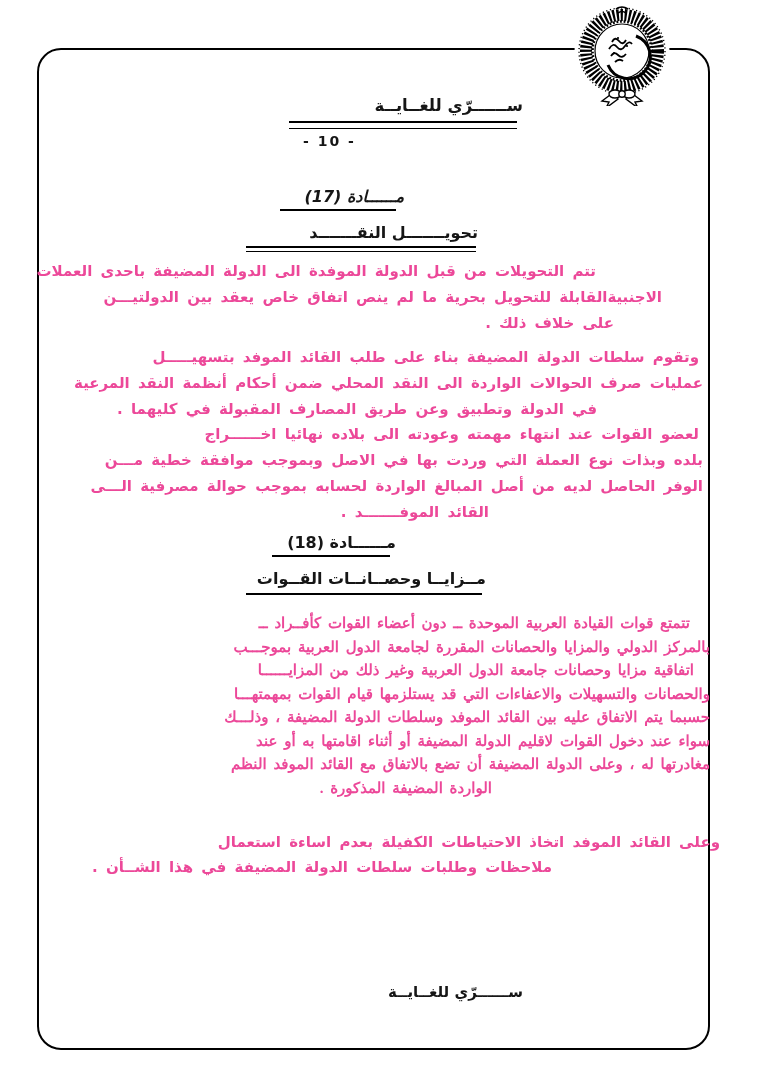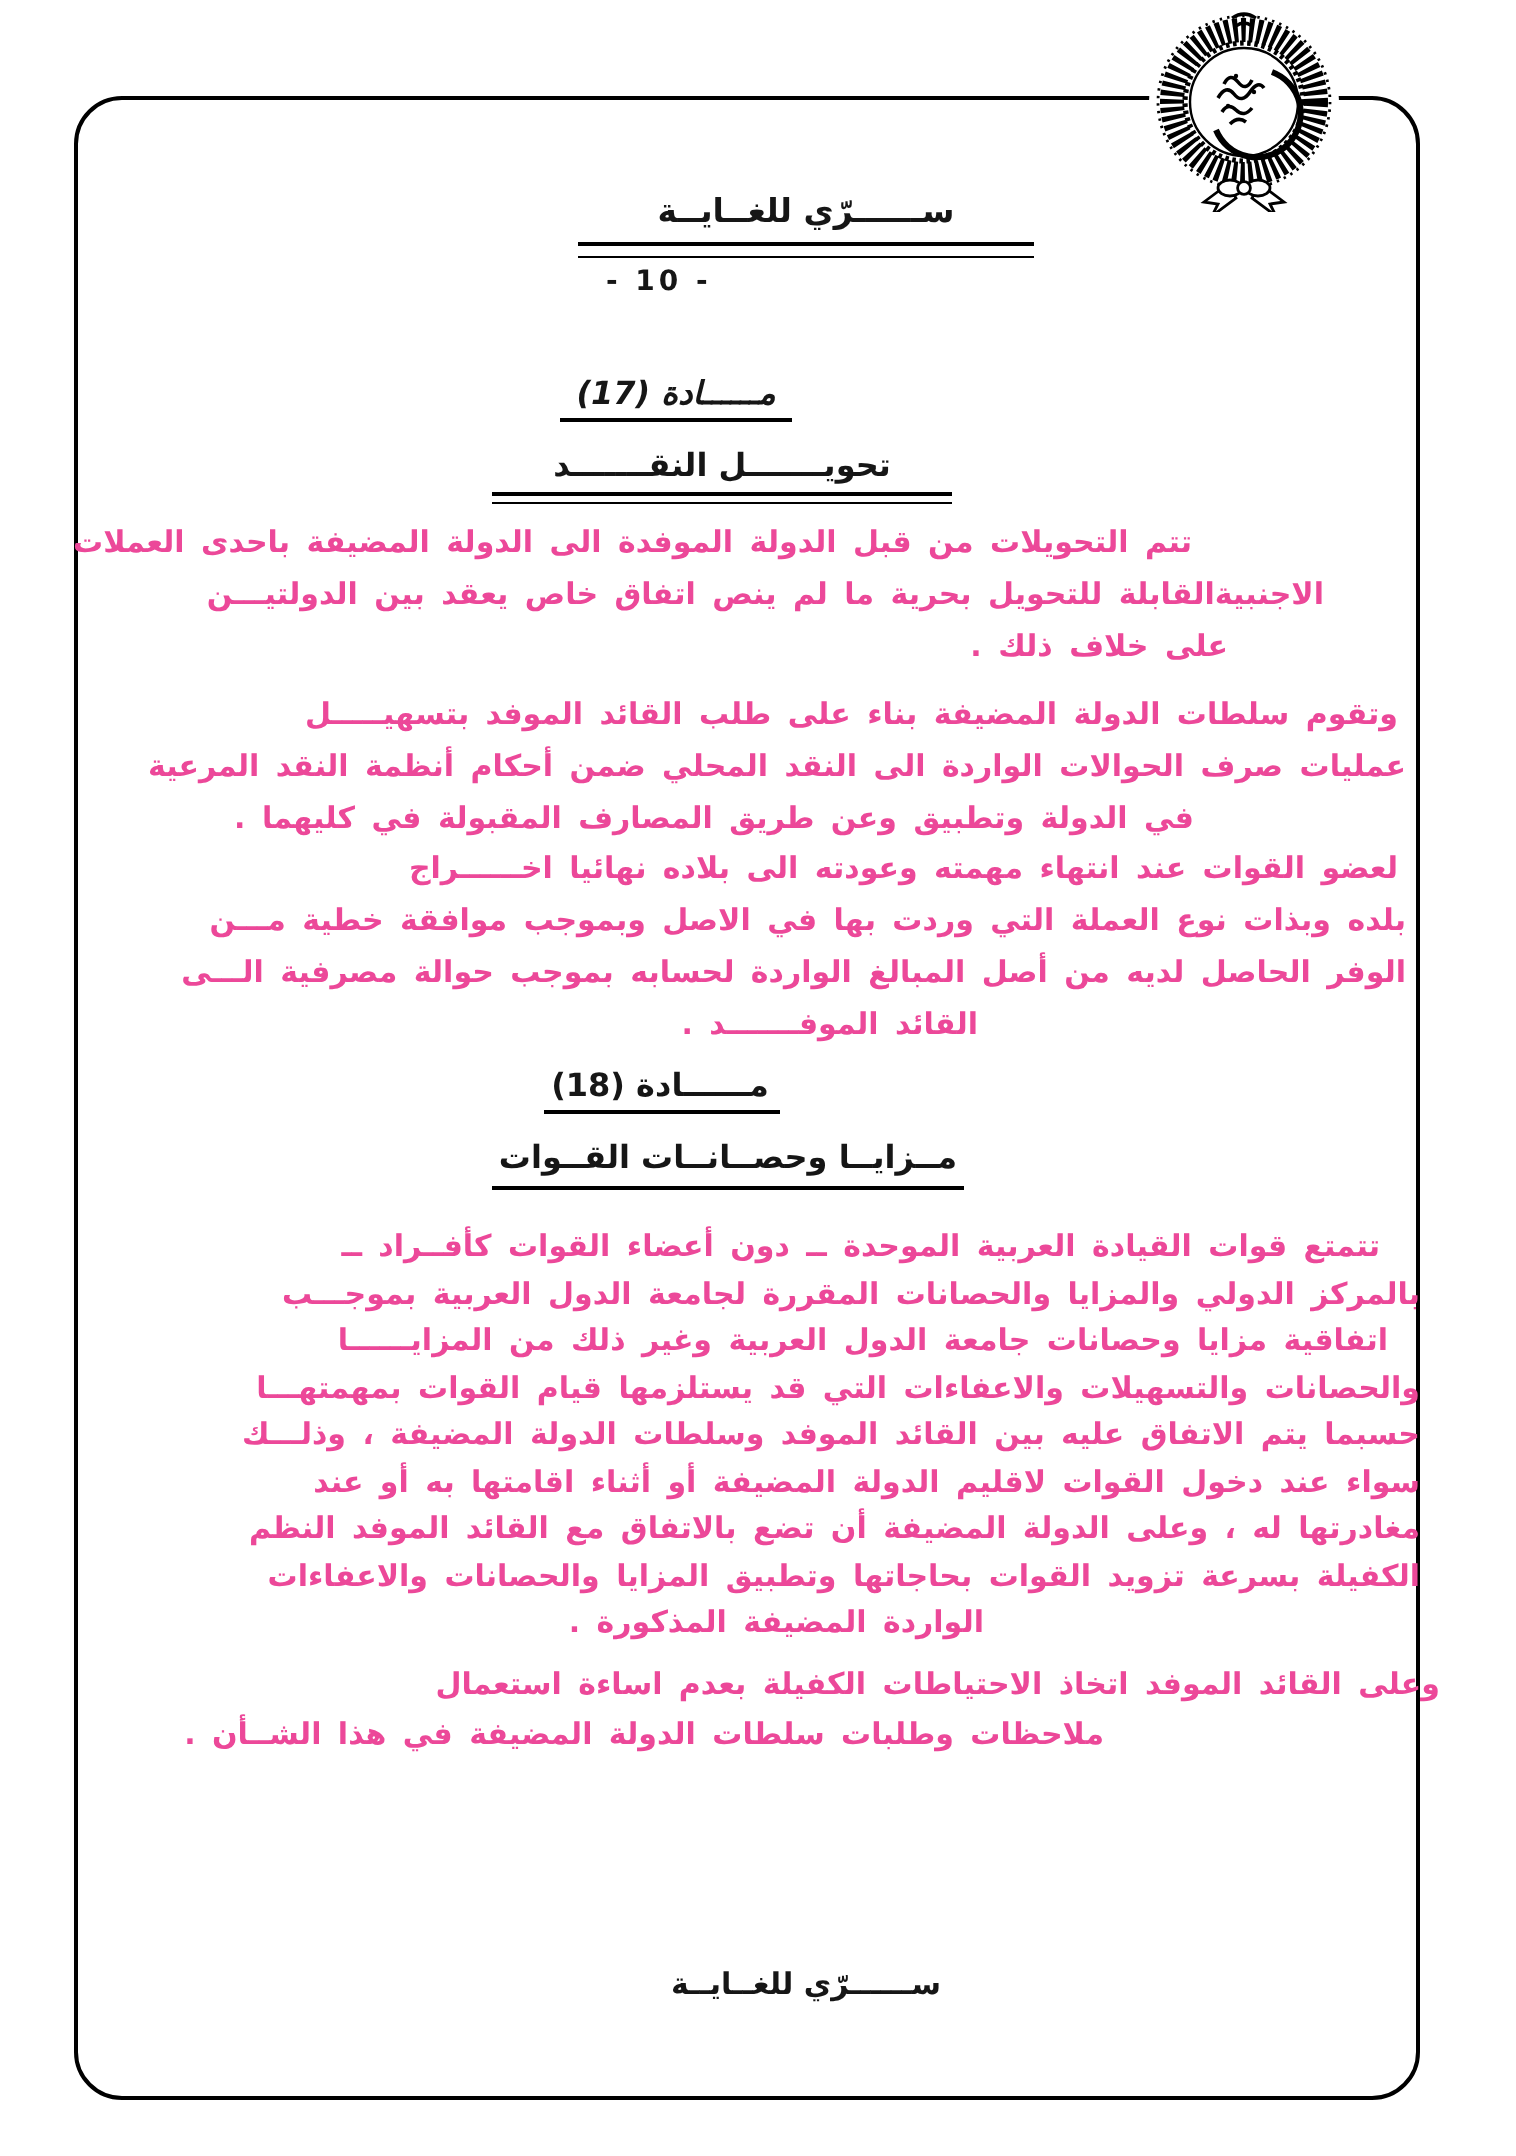--- a/index.html
+++ b/index.html
@@ -9,21 +9,21 @@
   }
   .abs{position:absolute;}
   .frame{
     left:37px;top:48px;width:669px;height:998px;
     border:2px solid #000;border-radius:24px;
   }
   .emblem{left:574px;top:2px;width:96px;height:104px;}
   .rule{background:#000;height:2px;}
   .r-thin{height:1px;}
   .hdr,.ttl{
-    direction:rtl;text-align:center;white-space:nowrap;
+    direction:rtl;white-space:nowrap;
     font-weight:bold;font-size:16px;line-height:20px;
   }
   .sec-hdr{left:283px;top:96px;width:240px;font-size:16.5px;}
   .r-sec1{left:289px;top:121px;width:228px;}
   .r-sec2{left:289px;top:128px;width:228px;}
   .pagenum{
     left:303px;top:133px;width:100px;text-align:left;direction:ltr;
     font-size:14px;font-weight:bold;letter-spacing:2px;
   }
   .a17-t{left:272px;top:187px;width:132px;font-style:italic;}
@@ -40,21 +40,21 @@
   .para .line{
     direction:rtl;text-align:right;white-space:nowrap;
     font-size:15px;font-weight:bold;word-spacing:3px;color:#ec4899;
   }
   .p1{left:58px;top:258px;width:604px;}
   .p1 .line{line-height:26px;}
   .p2{left:58px;top:344px;width:645px;}
   .p2 .line{line-height:26px;}
   .p3{left:58px;top:421px;width:645px;}
   .p3 .line{line-height:26px;}
-  .p4{left:40px;top:612px;width:670px;}
+  .p4{left:40px;top:612px;width:670px;font-family:Liberation Serif, serif;}
   .p4 .line{line-height:23.5px;}
   .p5{left:40px;top:830px;width:684px;}
   .p5 .line{line-height:25px;}
   .pr4{padding-right:4px;}
   .pr16{padding-right:16px;}
   .pr20{padding-right:20px;}
   .pr48{padding-right:48px;}
   .pr66{padding-right:66px;}
   .pr106{padding-right:106px;}
   .pr172{padding-right:172px;}
@@ -126,21 +126,20 @@
   <div class="abs rule r-a18s"></div>
 
   <div class="abs para p4">
     <div class="line pr20">تتمتع قوات القيادة العربية الموحدة ــ دون أعضاء القوات كأفــراد ــ</div>
     <div class="line">بالمركز الدولي والمزايا والحصانات المقررة لجامعة الدول العربية بموجـــب</div>
     <div class="line pr16">اتفاقية مزايا وحصانات جامعة الدول العربية وغير ذلك من المزايــــــا</div>
     <div class="line">والحصانات والتسهيلات والاعفاءات التي قد يستلزمها قيام القوات بمهمتهـــا</div>
     <div class="line">حسبما يتم الاتفاق عليه بين القائد الموفد وسلطات الدولة المضيفة ، وذلـــك</div>
     <div class="line">سواء عند دخول القوات لاقليم الدولة المضيفة أو أثناء اقامتها به أو عند</div>
     <div class="line">مغادرتها له ، وعلى الدولة المضيفة أن تضع بالاتفاق مع القائد الموفد النظم</div>
-    <div class="line">الكفيلة بسرعة تزويد القوات بحاجاتها وتطبيق المزايا والحصانات والاعفاءات</div>
     <div class="line pr218">الواردة المضيفة المذكورة .</div>
   </div>
 
   <div class="abs para p5">
     <div class="line pr4">وعلى القائد الموفد اتخاذ الاحتياطات الكفيلة بعدم اساءة استعمال</div>
     <div class="line pr172">ملاحظات وطلبات سلطات الدولة المضيفة في هذا الشــأن .</div>
   </div>
 
   <div class="abs hdr ftr-hdr">ســــــرّي للغــايــة</div>
 

